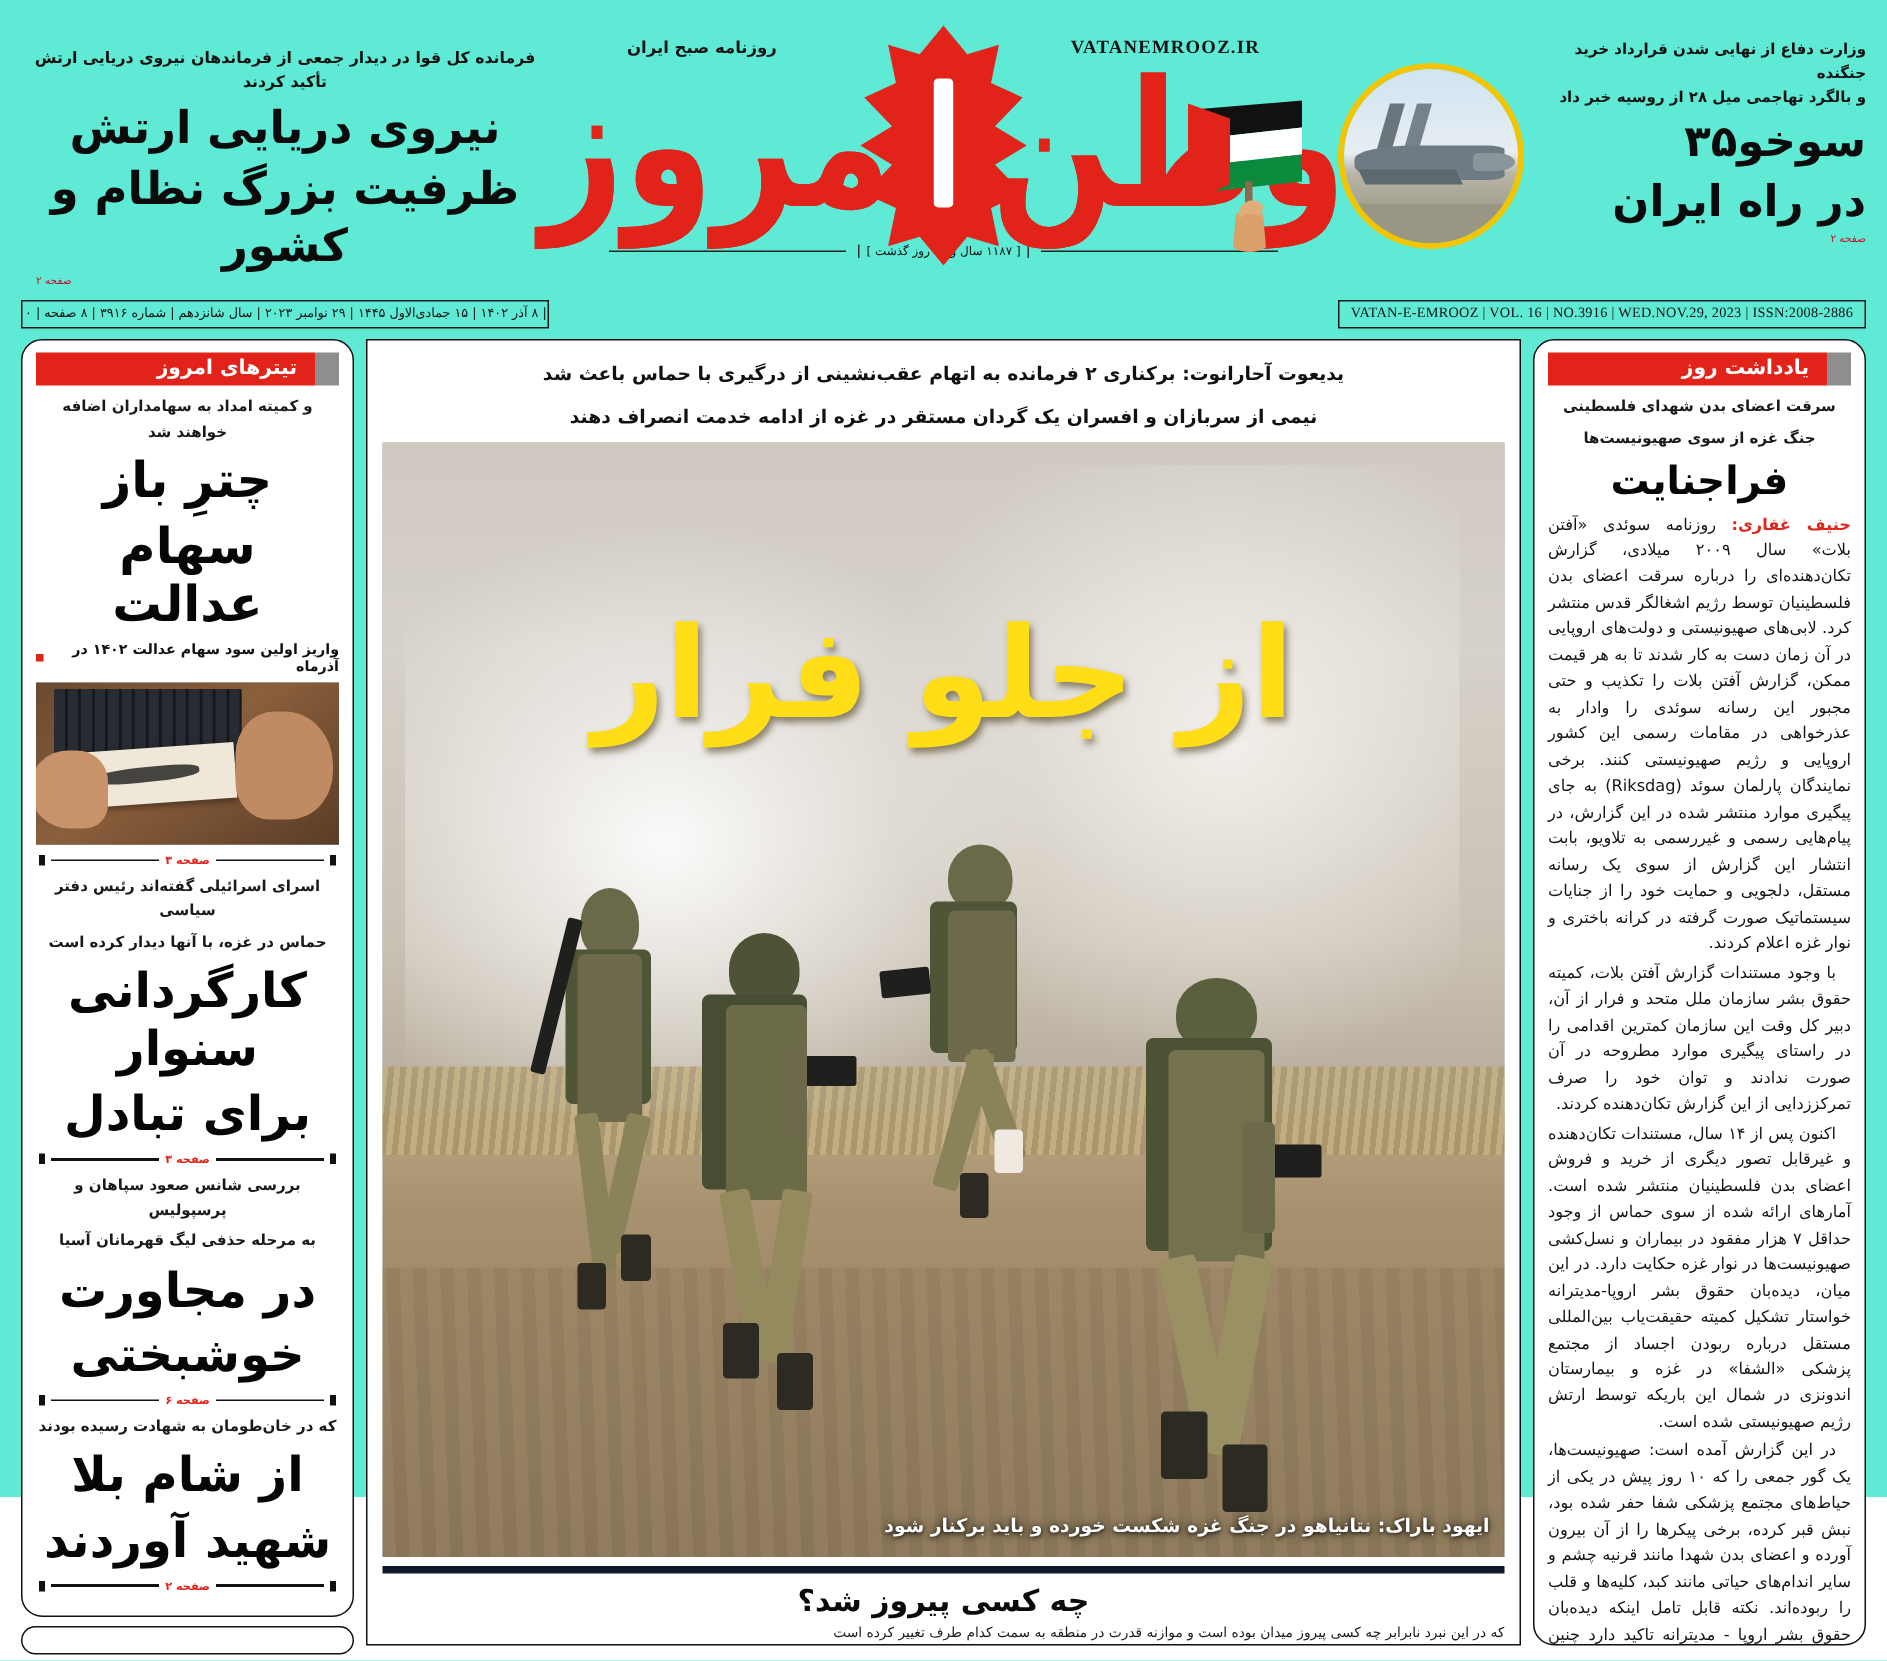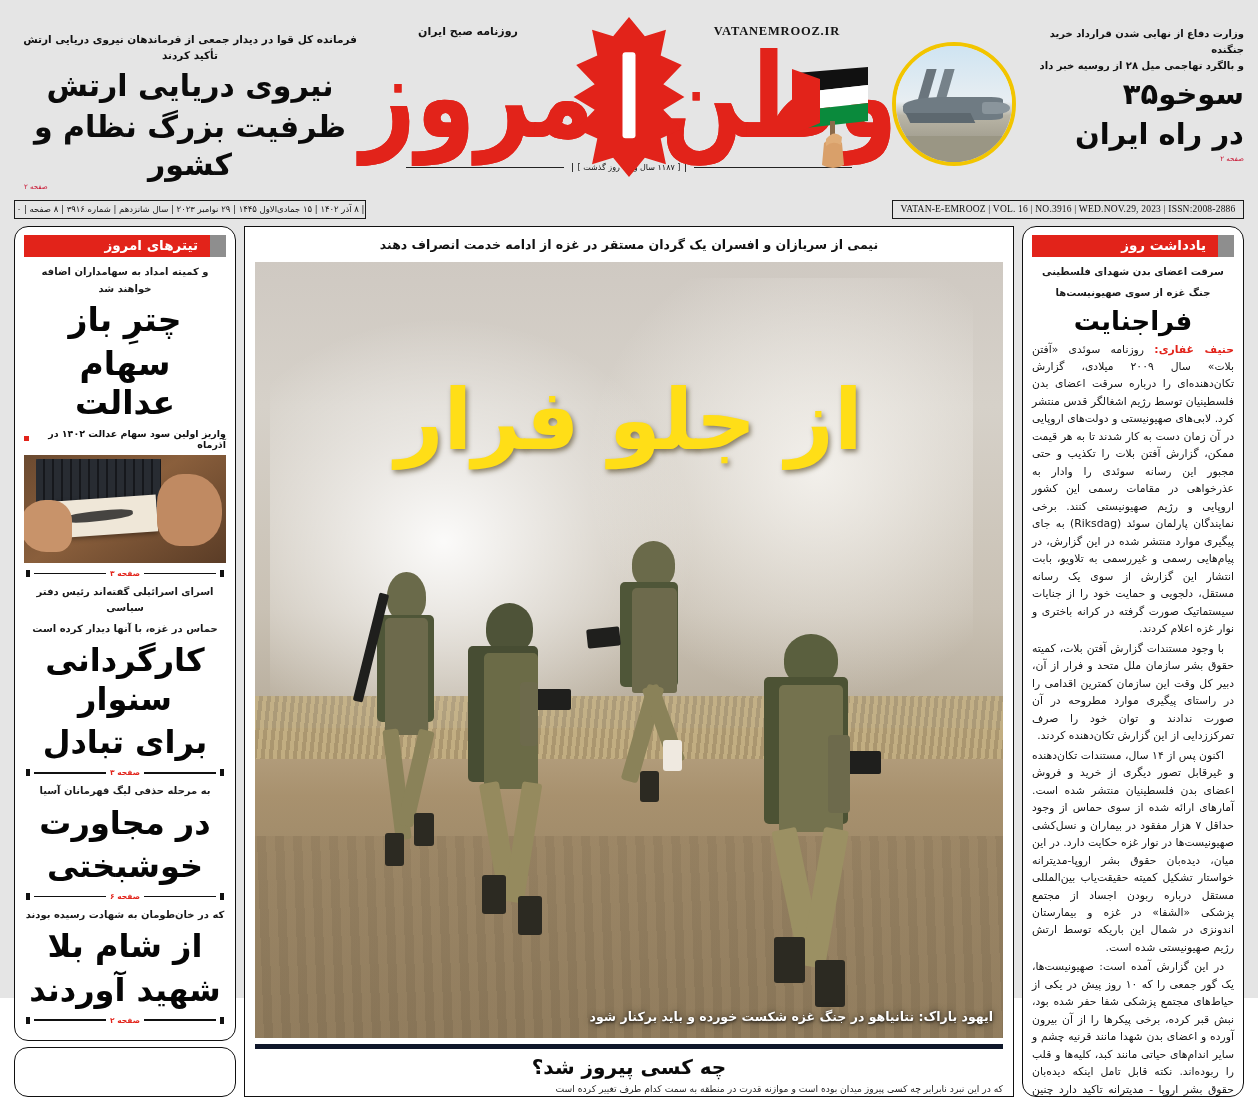--- a/index.html
+++ b/index.html
@@ -10,21 +10,21 @@
     background: #ffffff;
     font-family: "DejaVu Sans", "Liberation Sans", sans-serif;
     overflow: hidden;
     position: relative;
   }
 
   .page {
     width: 1258px;
     height: 998px;
     position: relative;
-    background: #e5e5e5;
+    background: #5eead4;
     padding: 0;
   }
 
   
   .masthead {
     position: relative;
     height: 196px;
     display: flex;
     flex-direction: row-reverse;
     align-items: stretch;
@@ -578,20 +578,21 @@
         <div class="headline-lg">برای تبادل</div>
 
         <div class="pageref-rule">
           <span class="cap"></span>
             <span class="ln"></span>
           <span class="txt">صفحه ۳</span>
           <span class="ln"></span>
             <span class="cap"></span>
         </div>
 
+        <div class="kicker">بررسی شانس صعود سپاهان و پرسپولیس</div>
         <div class="kicker">به مرحله حذفی لیگ قهرمانان آسیا</div>
         <div class="headline-lg">در مجاورت</div>
         <div class="headline-lg">خوشبختی</div>
 
         <div class="pageref-rule">
           <span class="cap"></span>
             <span class="ln"></span>
           <span class="txt">صفحه ۶</span>
           <span class="ln"></span>
             <span class="cap"></span>
@@ -615,20 +616,21 @@
         
         
         
         
       </div>
     </div>
 
     <div class="col-center">
       <div class="main-frame">
 
+        <div class="main-kicker">یدیعوت آحارانوت: برکناری ۲ فرمانده به اتهام عقب‌نشینی از درگیری با حماس باعث شد</div>
         <div class="main-kicker" style="padding-top:0">نیمی از سربازان و افسران یک گردان مستقر در غزه از ادامه خدمت انصراف دهند</div>
 
         <div class="photo-area">
           <div class="ph-sky"></div>
           <div class="ph-smoke1"></div>
           <div class="ph-smoke2"></div>
           <div class="ph-ground"></div>
           <div class="ph-grass"></div>
           <div class="ph-dirt"></div>
 

